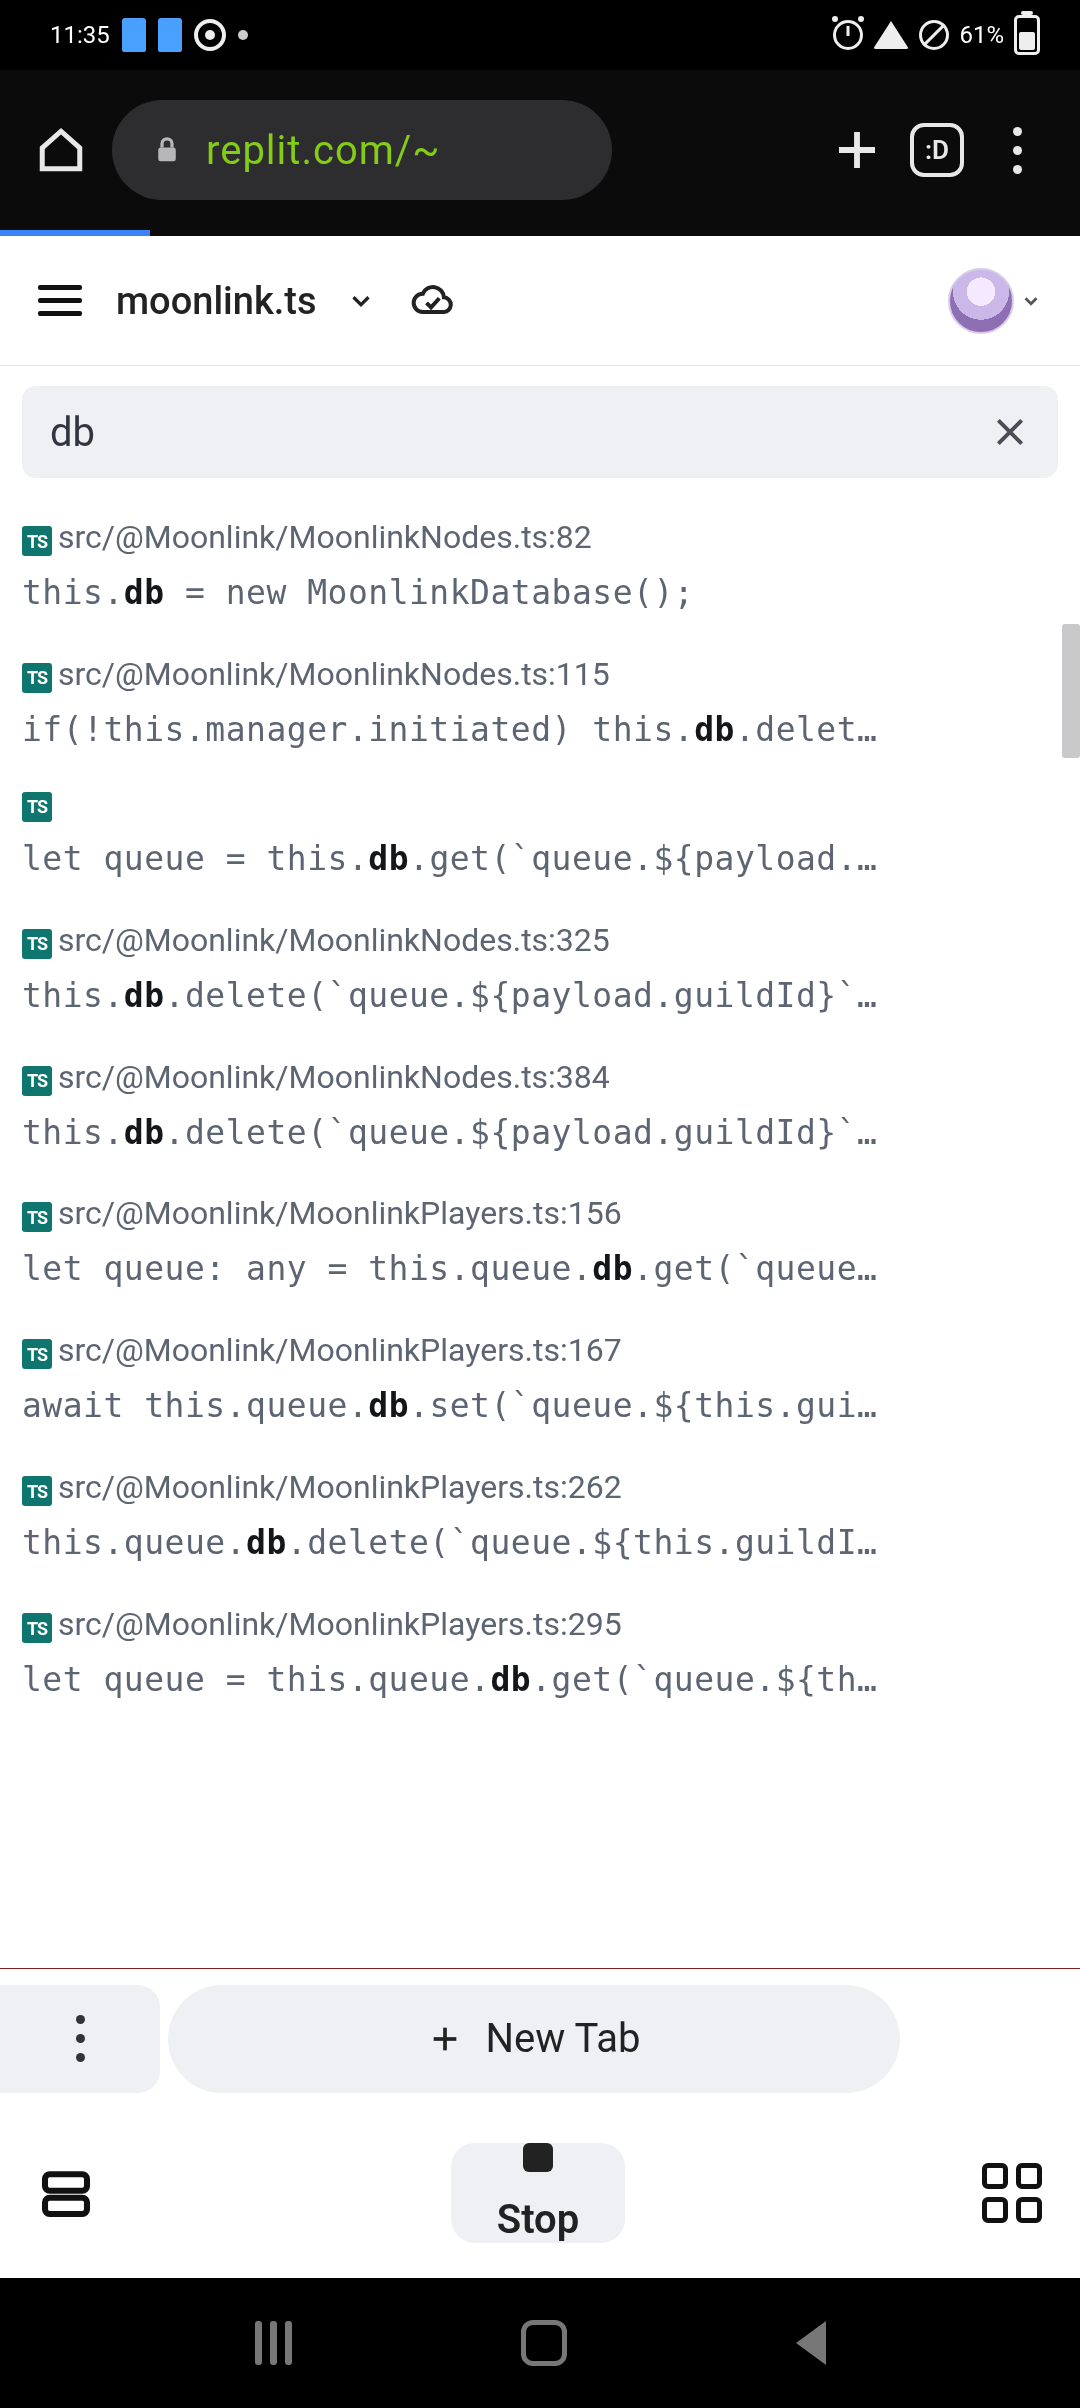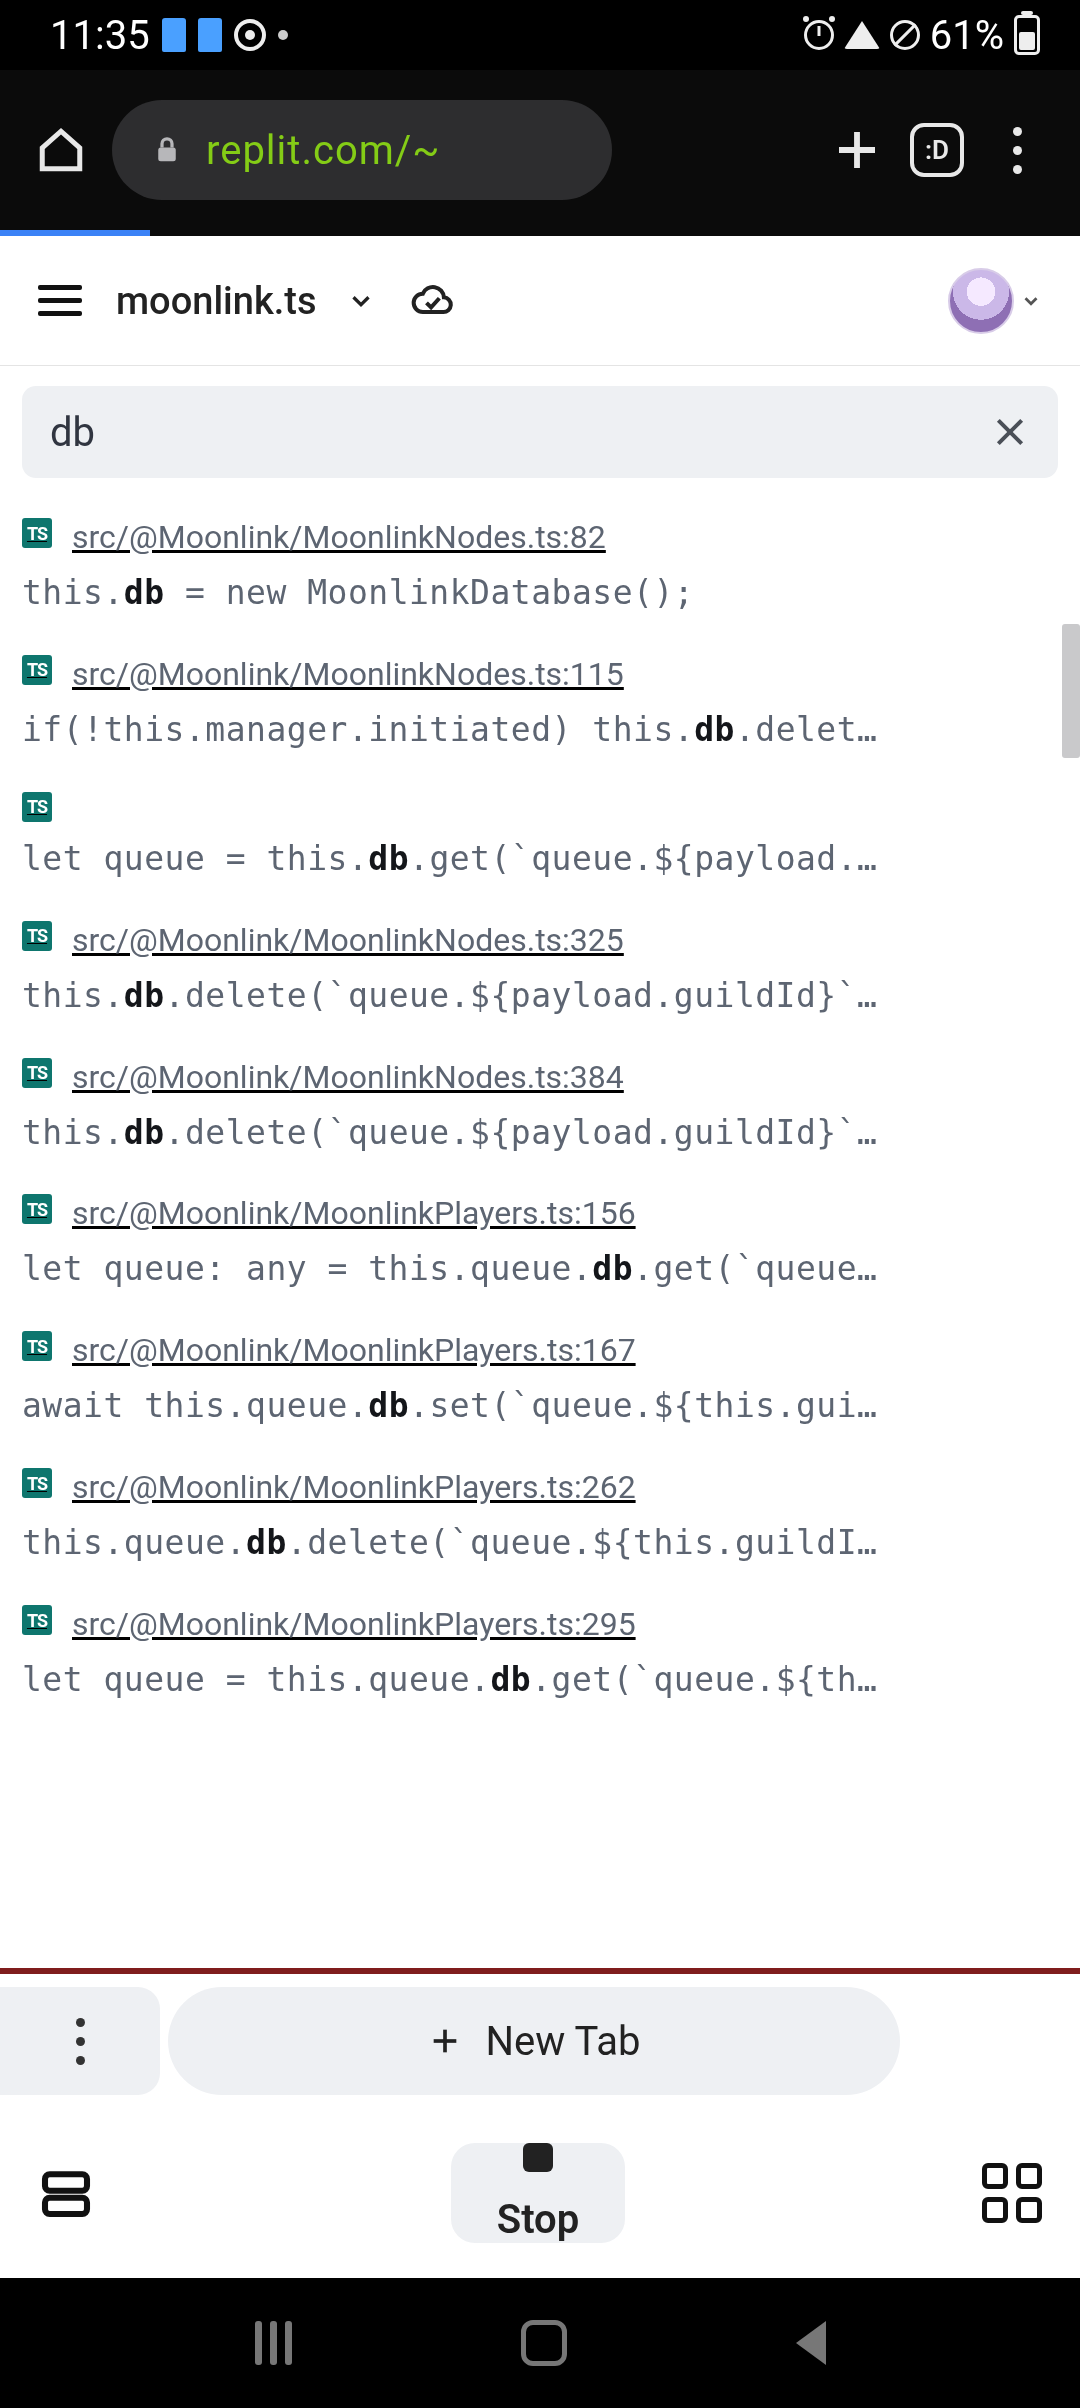--- a/index.html
+++ b/index.html
@@ -1,20 +1,20 @@
 <!DOCTYPE html>
 <html><head>
 <meta charset="utf-8">
 <style>
   * { margin:0; padding:0; box-sizing:border-box; }
   html,body { width:1080px; height:2408px; background:#000; font-family:-apple-system,BlinkMacSystemFont,"Segoe UI",Roboto,Arial,sans-serif; overflow:hidden; }
   .root { width:1080px; height:2408px; display:flex; flex-direction:column; background:#000; }
 
   
-  .status-bar { height:70px; display:flex; align-items:center; padding:0 40px 0 50px; color:#fff; font-size:40px; }
+  .status-bar { height:70px; display:flex; align-items:center; padding:0 40px 0 50px; color:#fff; font-size:24px; }
   .status-left { display:flex; align-items:center; gap:12px; }
   .status-right { margin-left:auto; display:flex; align-items:center; gap:10px; }
   .glass { width:24px; height:34px; background:#4aa0ff; border-radius:3px 3px 2px 2px; display:flex; align-items:flex-end; justify-content:center; color:#003; font-size:14px; }
   .chrome-ring { width:32px; height:32px; border:4px solid #eee; border-radius:50%; position:relative; }
   .chrome-ring::after { content:""; position:absolute; width:10px; height:10px; background:#eee; border-radius:50%; left:50%; top:50%; transform:translate(-50%,-50%); }
   .dot { width:10px; height:10px; background:#ccc; border-radius:50%; }
   .aclock { width:30px; height:30px; border:3px solid #eee; border-radius:50%; position:relative; }
   .aclock::before { content:""; position:absolute; width:3px; height:10px; background:#eee; left:50%; top:3px; transform:translateX(-50%);}
   .aclock::after { content:""; position:absolute; width:6px; height:6px; background:#eee; border-radius:50%; top:-7px; left:-4px; box-shadow:26px 0 #eee;}
   .wifi { width:0;height:0;border-left:18px solid transparent;border-right:18px solid transparent;border-bottom:28px solid #eee; border-radius:3px;}
@@ -62,29 +62,29 @@
   .search-wrap { padding:20px 22px 0 22px; }
   .search-box { height:92px; background:#eef0f3; border-radius:14px; display:flex; align-items:center; padding:0 28px; }
   .search-text { flex:1; font-size:40px; color:#303540; }
   .clear-x { width:40px;height:40px; }
   .clear-x svg{width:100%;height:100%;}
 
   
   .results { flex:1; overflow:hidden; position:relative; }
   .results-inner { padding:10px 22px 40px 22px; }
   .result { padding:30px 0 10px 0; }
-  .result-path-row { display:flex; align-items:flex-start; gap:20px; margin-bottom:16px;text-decoration:underline;}
+  .result-path-row { display:flex; align-items:flex-end; gap:6px; margin-bottom:16px;}
   .ts-badge { width:30px; height:30px; background:#0e766e; color:#fff; font-size:18px; font-weight:700; display:flex; align-items:center; justify-content:center; border-radius:3px; letter-spacing:-1px;}
   .result-path { font-size:32px; color:#5d6572; }
   .code-line { font-family:ui-monospace,Menlo,Consolas,monospace; font-size:33px; color:#5d6572; white-space:pre; overflow:hidden; text-overflow:ellipsis; letter-spacing:0.5px; line-height:1.3;}
   .hl { color:#14161a; font-weight:700; }
   .scroll-thumb { position:absolute; right:0; top:146px; width:18px; height:134px; background:#c9c9cb; border-radius:3px; }
 
   
-  .tab-row { height:140px; background:#fff; display:flex; align-items:center; gap:8px; padding:0 0 0 0; border-top:6px solid #7f1d1d;}
+  .tab-row { height:140px; background:#fff; display:flex; align-items:center; gap:8px; padding:0 0 0 0; border-top:1px solid #7f1d1d;}
   .tab-menu { width:160px; height:108px; background:#eef0f3; border-radius:0 22px 22px 0; display:flex; align-items:center; justify-content:center; flex-direction:column; gap:10px;}
   .tab-menu span{width:9px;height:9px;background:#333;border-radius:50%;}
   .new-tab { flex:1; height:108px; background:#eef0f3; border-radius:56px; display:flex; align-items:center; justify-content:center; gap:24px; margin-right:180px; font-size:40px; color:#222;}
 
   
   .lower-controls { height:170px; background:#fff; display:flex; align-items:center; padding:0 38px;}
   .panel-icn { width:56px; height:56px;}
   .panel-icn svg{width:100%;height:100%;}
   .stop-btn { margin:0 auto; height:100px; padding:0 46px; background:#eef0f3; border-radius:24px; display:flex; align-items:center; gap:24px; font-size:40px; font-weight:600; color:#222;flex-direction:column;}
   .stop-sq { width:30px;height:30px;background:#222;border-radius:6px;}

